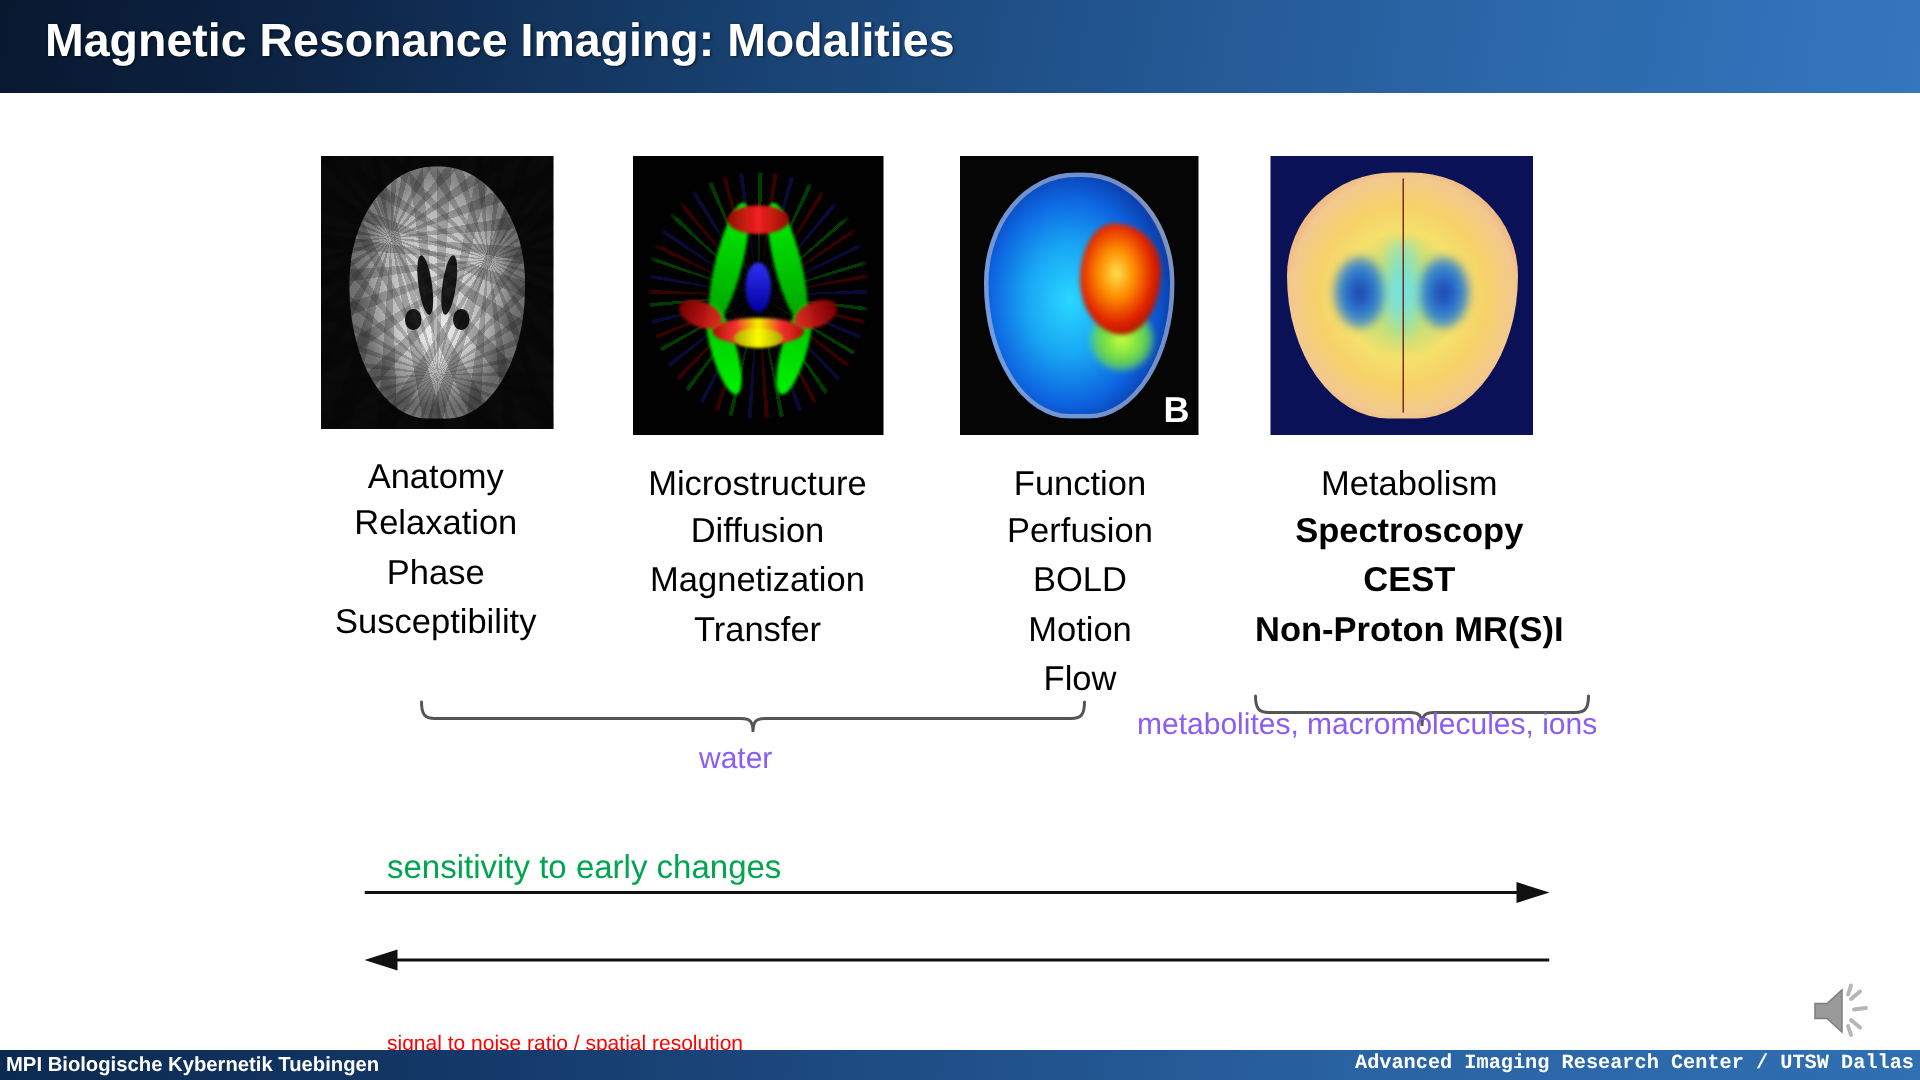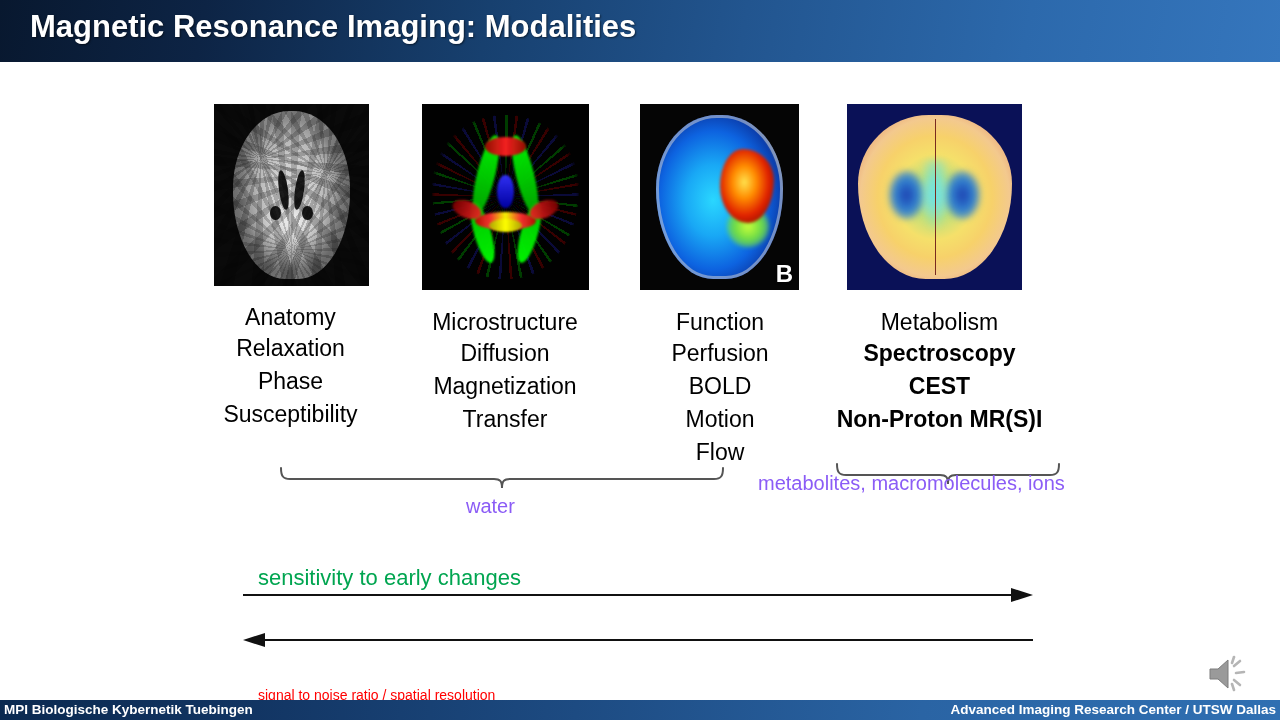--- a/index.html
+++ b/index.html
@@ -196,21 +196,21 @@
   #footer-bar {
     position:absolute; left:0; top:700px; width:1280px; height:20px;
     background: linear-gradient(95deg, #0b2a50 0%, #123563 20%, #1d4b82 45%, #2a64a4 72%, #2f6fb2 100%);
   }
   #footer-left {
     position:absolute; left:4px; top:702px;
     color:#ffffff; font-size:13.5px; font-weight:bold; white-space:nowrap;
   }
   #footer-right {
     position:absolute; right:4px; top:702px;
-    color:#ffffff; font-size:13.5px; font-weight:bold; white-space:nowrap;
+    color:#ffffff; font-size:13.5px; font-weight:bold; white-space:nowrap;font-family:Liberation Mono, monospace;
   }
 </style>
 </head>
 <body>
 
 <div id="slide">
 
   <div id="title-bar">
     <div id="title-text">Magnetic Resonance Imaging: Modalities</div>
   </div>

